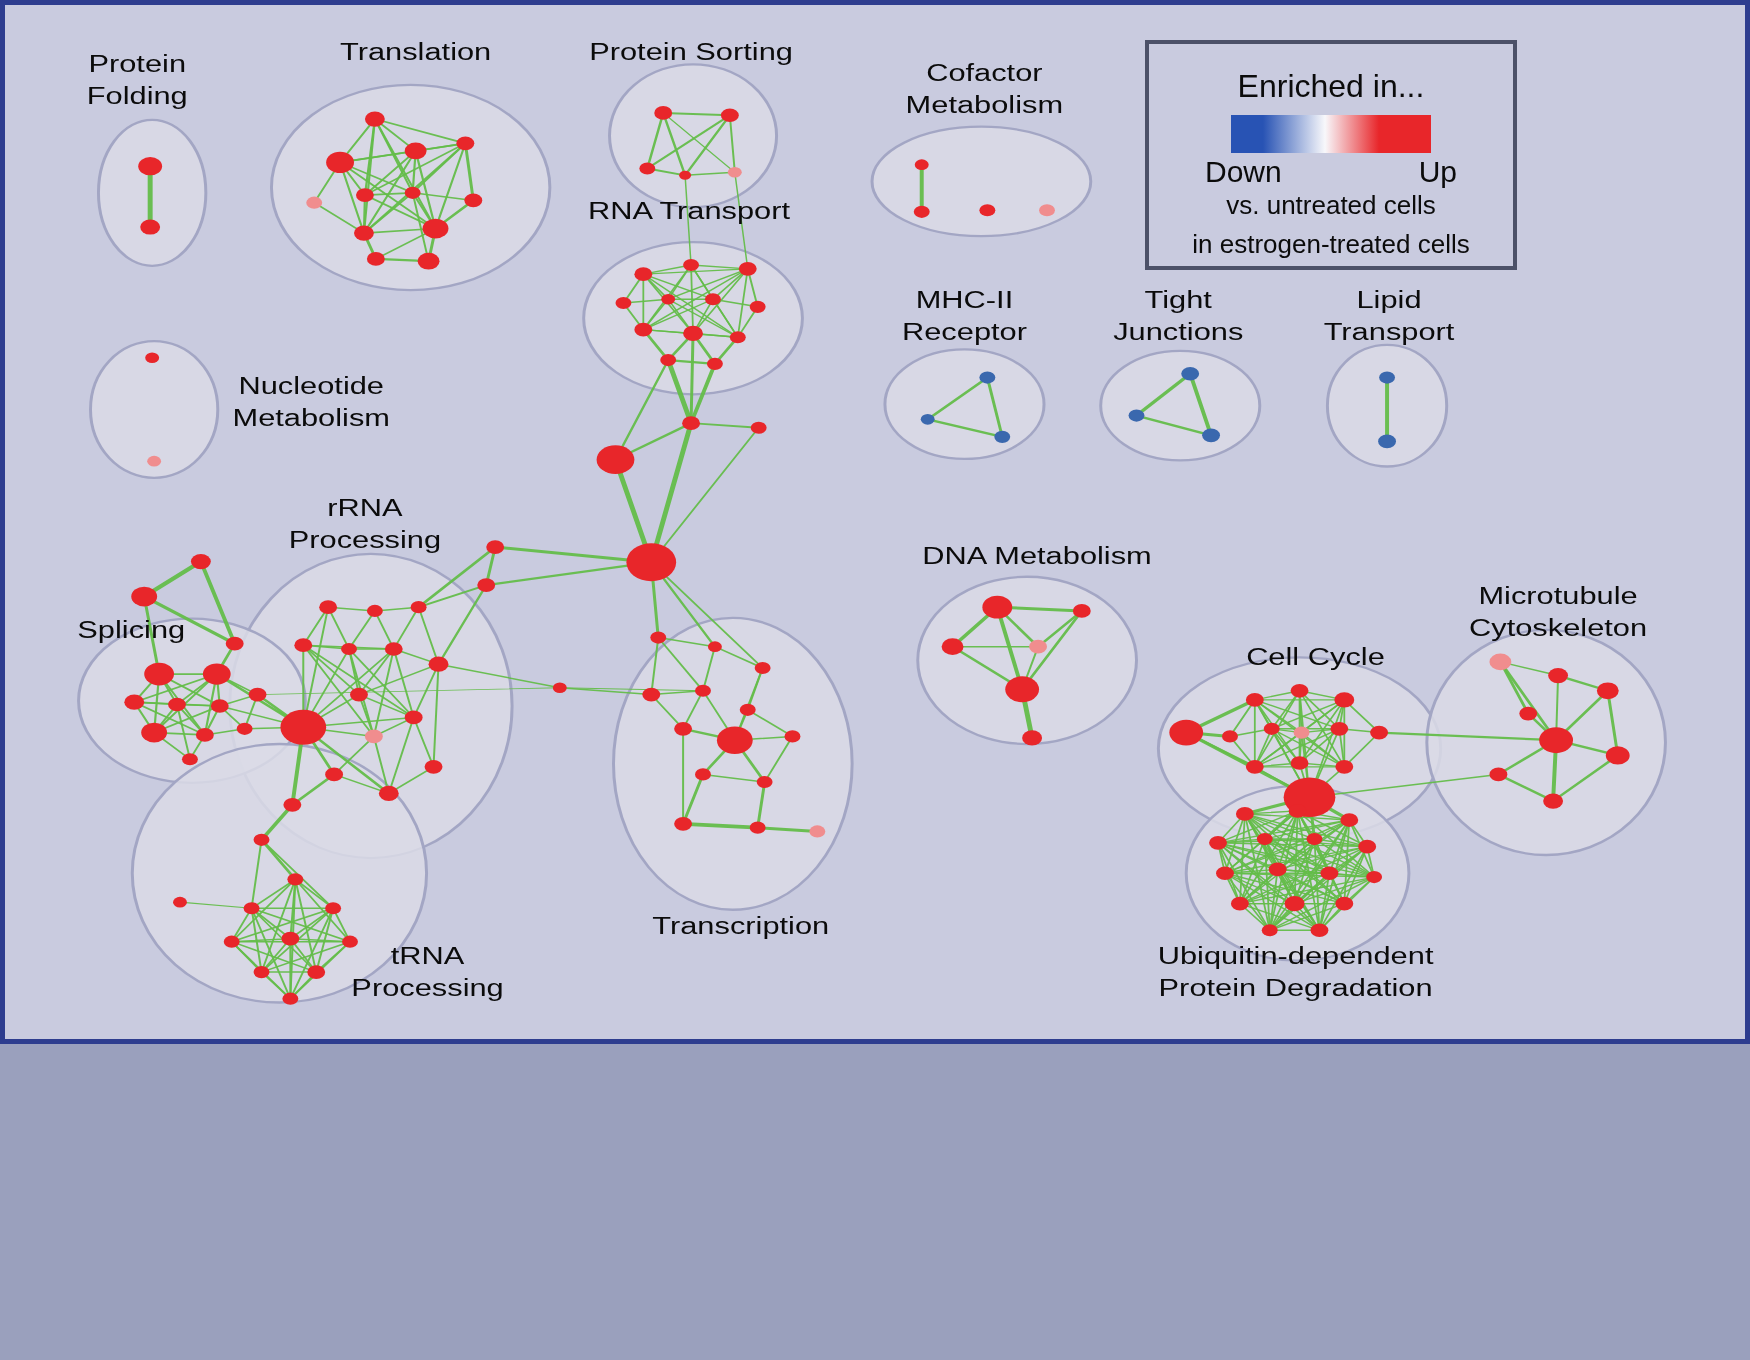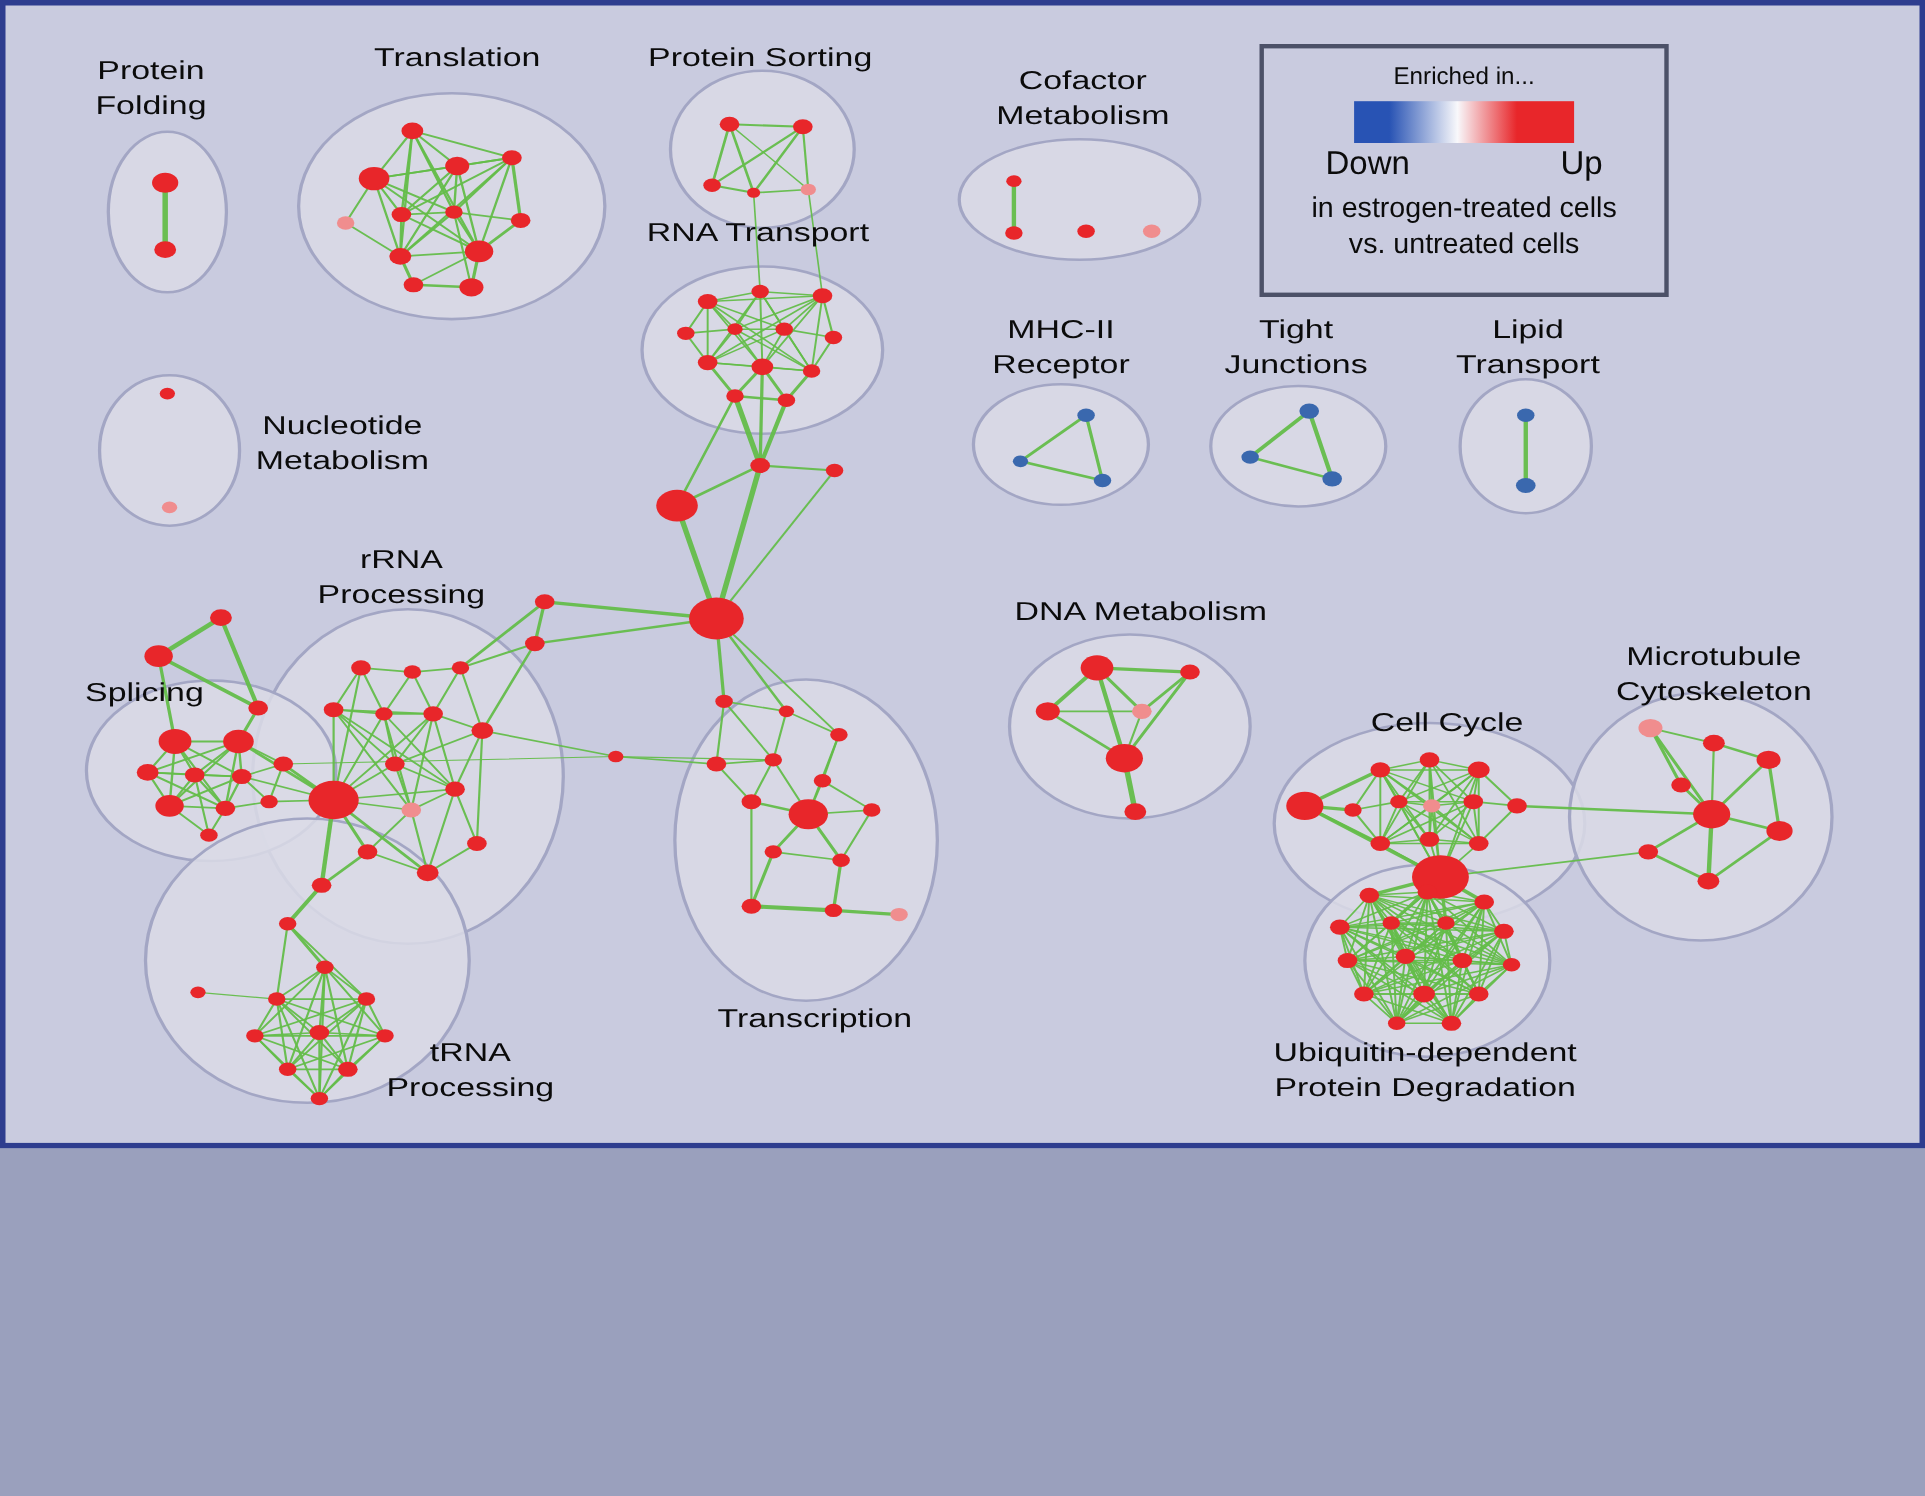--- a/index.html
+++ b/index.html
@@ -21,21 +21,21 @@
   .legend {
     position:absolute;
     left:1140px; top:35px;
     width:372px; height:230px;
     box-sizing:border-box;
     border:4px solid #4c5168;
     background:#c9cbdf;
     text-align:center;
     color:#0b0b0b;
   }
-  .legend-title { font-size:22px; margin-top:12px; }
+  .legend-title { font-size:32px; margin-top:24px; }
   .legend-gradient {
     width:200px; height:38px;
     margin:10px auto 2px auto;
   }
   .legend-scale-labels {
     width:252px; margin:0 auto;
     display:flex; justify-content:space-between;
     font-size:30px;
   }
   .legend-caption { font-size:26px; line-height:33px; }
@@ -710,17 +710,17 @@
       </g>
     </svg>
 
   <div class="legend">
     <div class="legend-title">Enriched in...</div>
     <div class="legend-gradient" id="legend-gradient" style="background: linear-gradient(90deg, rgb(40, 83, 180) 0%, rgb(40, 83, 180) 16%, rgb(248, 248, 251) 47%, rgb(232, 38, 42) 74%, rgb(232, 38, 42) 100%);"></div>
     <div class="legend-scale-labels">
       <span>Down</span>
       <span>Up</span>
     </div>
+    <div class="legend-caption">vs. untreated cells</div>
     <div class="legend-caption first">in estrogen-treated cells</div>
-    <div class="legend-caption">vs. untreated cells</div>
   </div>
 
 </div>
 
 </body></html>

